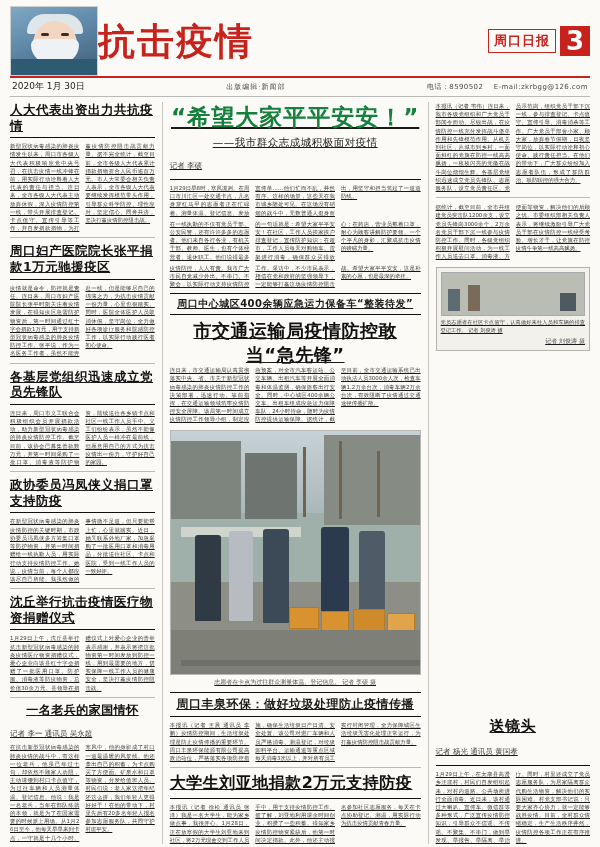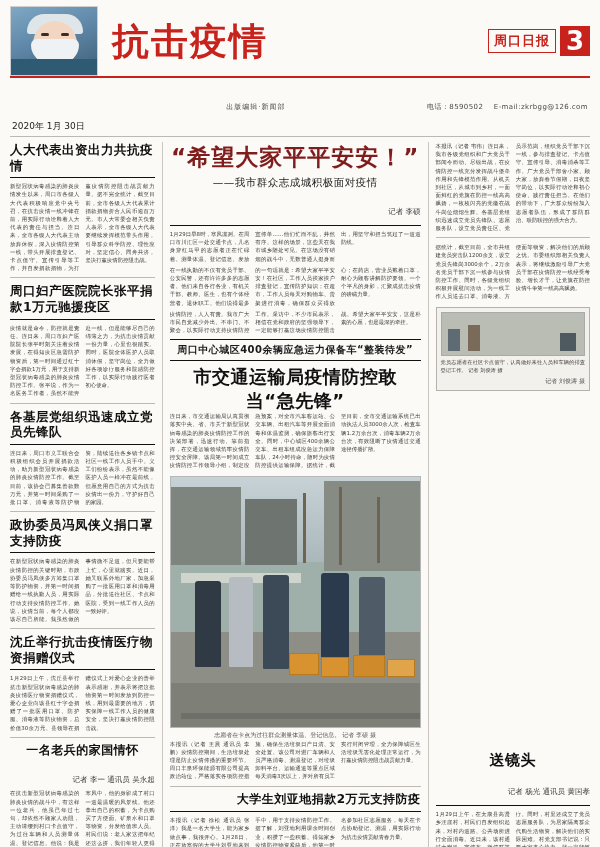--- a/index.html
+++ b/index.html
@@ -50,21 +50,20 @@
     content:"";position:absolute;width:8px;height:3px;background:#3a2b25;border-radius:2px;top:0;
   }
   .mast-photo .eyes:before{left:0;}
   .mast-photo .eyes:after{right:0;}
   .mast-photo .gown{
     position:absolute;left:0;bottom:0;width:86px;height:16px;background:#2e5a74;
   }
 
   .mast-mid{
     flex:1;display:flex;flex-direction:column;justify-content:center;
-    padding-left:14px;
   }
   .mast-title-row{display:flex;align-items:baseline;gap:10px;}
   .mast-title{
     font-family:"DejaVu Sans", sans-serif;
     font-weight:bold;color:#c8221c;font-size:37px;letter-spacing:2px;
     line-height:1;
   }
   .mast-sub{
     font-family:"DejaVu Sans", sans-serif;
     font-weight:bold;font-size:20px;color:#17170f;letter-spacing:2px;
@@ -83,39 +82,39 @@
     font-size:26px;font-weight:bold;width:30px;height:30px;
     display:flex;align-items:center;justify-content:center;
   }
 
   .infobar{
     display:flex;justify-content:space-between;align-items:center;
     font-size:7px;color:#4a4a4a;padding:2px 2px 3px 2px;
     border-bottom:1px solid #b9b9b9;
     font-family:"DejaVu Sans", sans-serif;
   }
-  .infobar .date{font-size:9px;color:#222;margin-top:40px;}
+  .infobar .date{font-size:9px;color:#222;}
   .infobar .mid{letter-spacing:1px;}
   .infobar .right{letter-spacing:0.4px;}
 
   
   .grid{
-    display:flex;gap:7px;margin-top:5px;height:742px;
+    display:flex;gap:7px;margin-top:5px;height:742px;text-decoration:underline;
   }
   .col{display:flex;flex-direction:column;}
   .col-left{width:150px;}
   .col-mid{width:260px;}
   .col-right{width:160px;}
 
   .rule-v{width:1px;background:#c9c6c0;}
 
   .hl{font-family:"DejaVu Sans", sans-serif;font-weight:bold;color:#111;}
   .h-small{font-size:12.5px;letter-spacing:0.5px;line-height:1.25;}
   .h-mid{font-size:12px;letter-spacing:0.5px;line-height:1.3;}
-  .byline{font-size:7.5px;color:#444;text-align:right;margin:17px 0 4px 0;font-family:"DejaVu Sans", sans-serif;}
+  .byline{font-size:7.5px;color:#444;text-align:left;margin:11px 0 4px 0;font-family:"DejaVu Sans", sans-serif;}
 
   .hr{border-top:1px solid #111;margin:4px 0 4px 0;}
   .hr-thin{border-top:1px solid #bdbab4;margin:5px 0;}
 
   .body{
     font-size:5.4px;line-height:1.52;color:#3a3a3a;text-align:justify;
     column-gap:6px;
     font-family:"DejaVu Sans", sans-serif;
     word-break:break-all;
   }
@@ -147,21 +146,21 @@
     border:1px solid #b5b2ac;background:#f3f1ec;padding:4px;
   }
   .sidebox .sb-img{height:42px;background:#b9bdb4;border:1px solid #aaa;margin-bottom:3px;position:relative;overflow:hidden;}
   .sidebox .sb-img .s1{position:absolute;left:6px;bottom:4px;width:12px;height:22px;background:#5f6b72;}
   .sidebox .sb-img .s2{position:absolute;left:26px;bottom:4px;width:12px;height:26px;background:#7a6a5a;}
   .sidebox .sb-img .s3{position:absolute;right:8px;bottom:4px;width:16px;height:18px;background:#4f5a60;}
   .foot-credit{font-size:6px;color:#555;text-align:right;margin-top:3px;font-family:"DejaVu Sans", sans-serif;}
 
   .lead-title{
     font-family:"DejaVu Sans", sans-serif;font-weight:bold;
-    font-size:23px;text-align:center;letter-spacing:1px;color:#7f1d1d;
+    font-size:23px;text-align:center;letter-spacing:1px;color:#15803d;
   }
   .lead-sub{
     font-family:"DejaVu Sans", sans-serif;
     font-size:10.5px;text-align:center;color:#222;margin-top:3px;letter-spacing:0.5px;
   }
 </style>
 </head>
 <body>
 
 <div class="page">
@@ -281,25 +280,26 @@
         <div class="person" style="left:188px;top:100px;width:26px;height:92px;background:#4f5b66;"></div>
         <div class="box" style="left:118px;top:176px;width:28px;height:20px;"></div>
         <div class="box" style="left:150px;top:180px;width:26px;height:18px;"></div>
         <div class="box" style="left:182px;top:178px;width:30px;height:20px;background:#cf8a2c;"></div>
         <div class="box" style="left:216px;top:182px;width:26px;height:16px;background:#e0a44a;"></div>
         <div style="position:absolute;left:0;bottom:0;width:100%;height:44px;background:#7e8078;"></div>
         <div style="position:absolute;left:10px;bottom:8px;width:240px;height:6px;background:#6d6f68;"></div>
       </div>
       <div class="cap">志愿者在卡点为过往群众测量体温、登记信息。 记者 李硕 摄</div>
 
+      <div class="banner">周口丰泉环保：做好垃圾处理防止疫情传播</div>
       <div class="body c3">本报讯（记者 王晨 通讯员 李鹏）疫情防控期间，生活垃圾处理是防止疫情传播的重要环节。周口丰泉环保能源有限公司提高政治站位，严格落实各项防控措施，确保生活垃圾日产日清、安全处置。该公司对进厂车辆和人员严格消毒、测温登记，对垃圾卸料平台、运输通道等重点区域每天消毒3次以上，并对所有员工实行封闭管理，全力保障城区生活垃圾无害化处理正常运行，为打赢疫情防控阻击战贡献力量。</div>
 
       <div class="hr-thin"></div>
 
-      <div class="hl h-mid" style="text-align:right;font-size:12px">大学生刘亚地捐款2万元支持防疫</div>
+      <div class="hl h-mid" style="text-align:left;font-size:16px">大学生刘亚地捐款2万元支持防疫</div>
       <div class="hr"></div>
       <div class="body c3">本报讯（记者 徐松 通讯员 张洋）我是一名大学生，能为家乡做点事，我很开心。1月28日，正在放寒假的大学生刘亚地来到社区，将2万元现金交到工作人员手中，用于支持疫情防控工作。据了解，刘亚地利用课余时间创业，积攒了一些积蓄。得知家乡疫情防控物资紧缺后，他第一时间决定捐款。此外，他还主动报名参加社区志愿服务，每天在卡点协助登记、测温，用实际行动为抗击疫情贡献青春力量。</div>
 
     </div>
 
     <div class="rule-v"></div>
 
     <div class="col col-right">
 
       <div class="body c2">本报讯（记者 韦伟）连日来，我市各级党组织和广大党员干部闻令而动、尽锐出战，在疫情防控一线充分发挥战斗堡垒作用和先锋模范作用。从机关到社区，从城市到乡村，一面面鲜红的党旗在防控一线高高飘扬，一枚枚闪亮的党徽在战斗岗位熠熠生辉。各基层党组织迅速成立党员先锋队、志愿服务队，设立党员责任区、党员示范岗，组织党员干部下沉一线，参与排查登记、卡点值守、宣传引导、消毒消杀等工作。广大党员干部舍小家、顾大家，放弃春节假期，日夜坚守岗位，以实际行动诠释初心使命、践行责任担当。在他们的带动下，广大群众纷纷加入志愿者队伍，形成了群防群治、联防联控的强大合力。</div>

